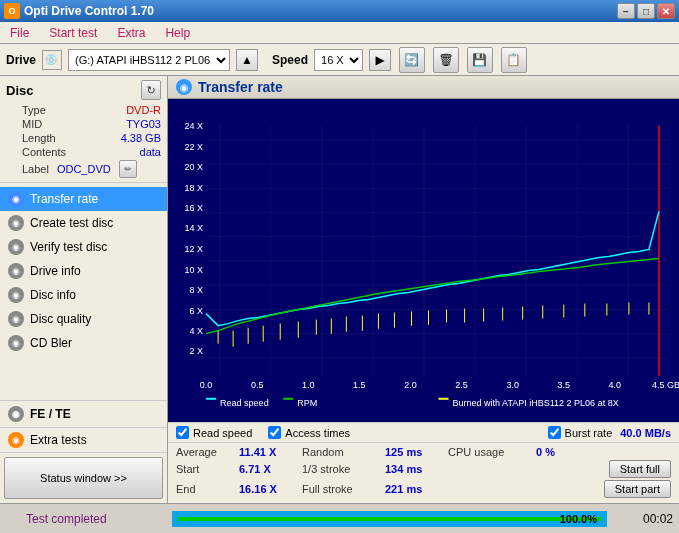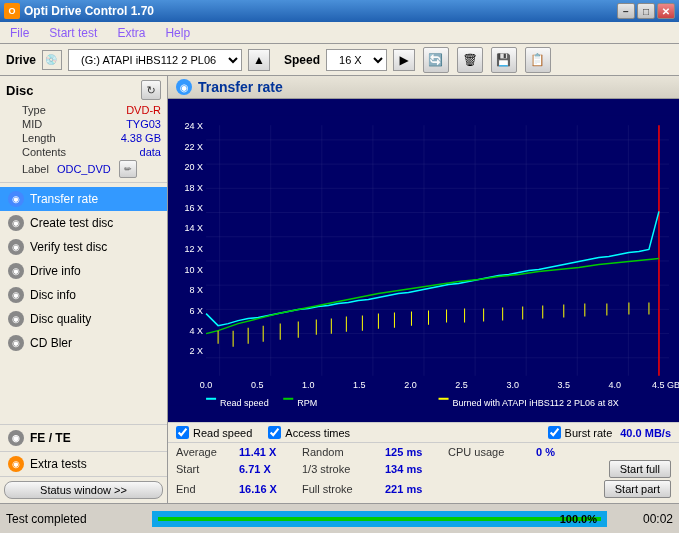--- a/index.html
+++ b/index.html
@@ -8,27 +8,27 @@
     
     .title-bar { background: linear-gradient(to bottom, #4a90d9, #2060b0); color: white; height: 22px; display: flex; align-items: center; justify-content: space-between; padding: 0 4px; font-size: 12px; font-weight: bold; }
     .title-bar-left { display: flex; align-items: center; gap: 4px; }
     .title-bar-icon { width: 16px; height: 16px; background: #ff8c00; border-radius: 2px; display: flex; align-items: center; justify-content: center; font-size: 9px; color: white; }
     .title-bar-buttons { display: flex; gap: 2px; }
     .title-btn { width: 18px; height: 16px; background: linear-gradient(to bottom, #e8e8e8, #c0c0c0); border: 1px solid #888; border-radius: 2px; display: flex; align-items: center; justify-content: center; font-size: 10px; cursor: pointer; color: #333; }
     .title-btn.close { background: linear-gradient(to bottom, #e88, #c44); color: white; }
     
     
     .menu-bar { background: #f0ece0; border-bottom: 1px solid #999; height: 22px; display: flex; align-items: center; padding: 0 4px; gap: 8px; }
-    .menu-item { padding: 2px 6px; cursor: pointer; font-size: 12px; color: #8b5cf6; border-radius: 2px; }
+    .menu-item { padding: 2px 6px; cursor: pointer; font-size: 12px; color: #be185d; border-radius: 2px; }
     
     
     .drive-bar { background: #f0ece0; border-bottom: 1px solid #999; height: 32px; display: flex; align-items: center; padding: 2px 6px; gap: 6px; }
     .drive-label { font-weight: bold; font-size: 12px; }
     .drive-icon { width: 20px; height: 20px; background: #f0ece0; border: 1px solid #999; display: flex; align-items: center; justify-content: center; font-size: 10px; }
-    select { height: 22px; font-size: 11px; border: 1px solid #999; background: white; padding: 0 8px; }
+    select { height: 22px; font-size: 11px; border: 1px solid #999; background: white; padding: 0 2px; }
     .nav-btn { width: 22px; height: 22px; background: linear-gradient(to bottom, #f8f8f8, #d8d8d8); border: 1px solid #999; display: flex; align-items: center; justify-content: center; font-size: 12px; cursor: pointer; }
     .speed-label { font-weight: bold; font-size: 12px; margin-left: 8px; }
     .toolbar-btn { width: 26px; height: 26px; background: linear-gradient(to bottom, #f8f8f8, #d0d0d0); border: 1px solid #999; border-radius: 2px; display: flex; align-items: center; justify-content: center; cursor: pointer; margin-left: 2px; }
     
     
     .main-layout { display: flex; height: calc(533px - 22px - 22px - 32px - 30px); }
     
     
     .sidebar { width: 168px; background: #f0ece0; border-right: 1px solid #999; display: flex; flex-direction: column; }
     
@@ -73,21 +73,21 @@
     .stats-label { width: 55px; color: #333; }
     .stats-val { width: 55px; color: #0000cc; font-weight: bold; }
     .stats-label2 { width: 75px; color: #333; }
     .stats-val2 { width: 55px; color: #0000cc; font-weight: bold; }
     .stats-label3 { width: 80px; color: #333; }
     .stats-val3 { width: 55px; color: #0000cc; font-weight: bold; }
     .start-btn { margin-left: auto; padding: 2px 10px; background: linear-gradient(to bottom, #f8f8f8, #d0d0d0); border: 1px solid #888; border-radius: 2px; cursor: pointer; font-size: 11px; }
     
     
     .status-bar { background: #d4d0c8; border-top: 1px solid #999; height: 30px; display: flex; align-items: center; padding: 0 6px; gap: 6px; }
-    .status-text { font-size: 12px; color: #000000; width: 140px; }
+    .status-text { font-size: 12px; color: #701a75; width: 140px; margin-left: 20px; }
     .progress-container { flex: 1; height: 16px; background: #ffffff; border: 6px solid #0ea5e9; position: relative; }
     .progress-fill { height: 100%; background: #00cc00; }
     .progress-text { position: absolute; right: 4px; top: 50%; transform: translateY(-50%); font-size: 11px; color: #000; font-weight: bold; }
     .time-text { font-size: 12px; color: #000; width: 60px; text-align: right; }
 
     .graph-wrapper { flex: 1; position: relative; }
   </style>
 </head>
 <body>
 
@@ -196,21 +196,21 @@
         <div style="display:flex;align-items:center;gap:6px;">
           <div class="nav-icon nav-icon-gray">◉</div>
           <span>FE / TE</span>
         </div>
       </div>
       <div class="nav-item">
         <div class="nav-icon nav-icon-orange">◉</div>
         <span>Extra tests</span>
       </div>
       <div style="padding: 4px; border-top: 1px solid #ccc;">
-        <button style="width:100%; padding:2px; background:linear-gradient(to bottom,#f8f8f8,#d0d0d0); border:1px solid #999; border-radius:8px; cursor:pointer; font-size:11px; text-align:center;">Status window &gt;&gt;</button>
+        <button style="width:100%; padding:14px; background:linear-gradient(to bottom,#f8f8f8,#d0d0d0); border:1px solid #999; border-radius:2px; cursor:pointer; font-size:11px; text-align:center;">Status window &gt;&gt;</button>
       </div>
     </div>
   </div>
 
   <div class="content-area">
 
     <div class="transfer-header">
       <div class="transfer-icon">◉</div>
       <span class="transfer-title">Transfer rate</span>
     </div>

